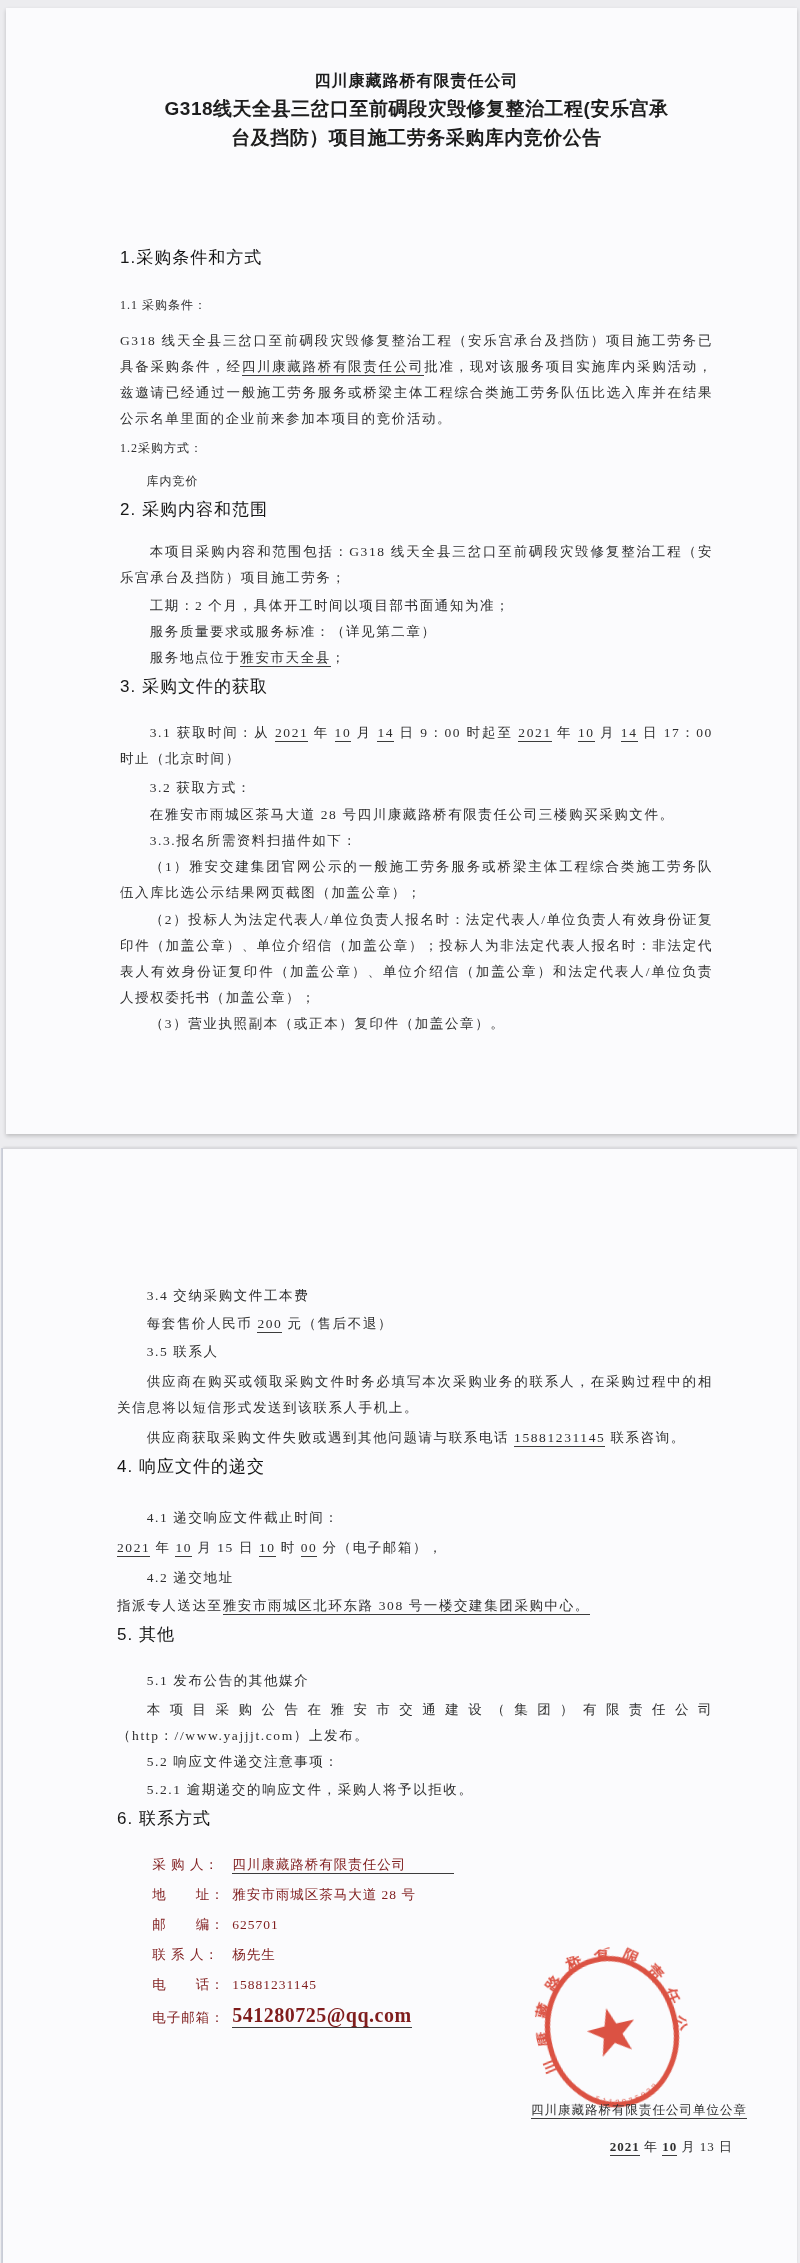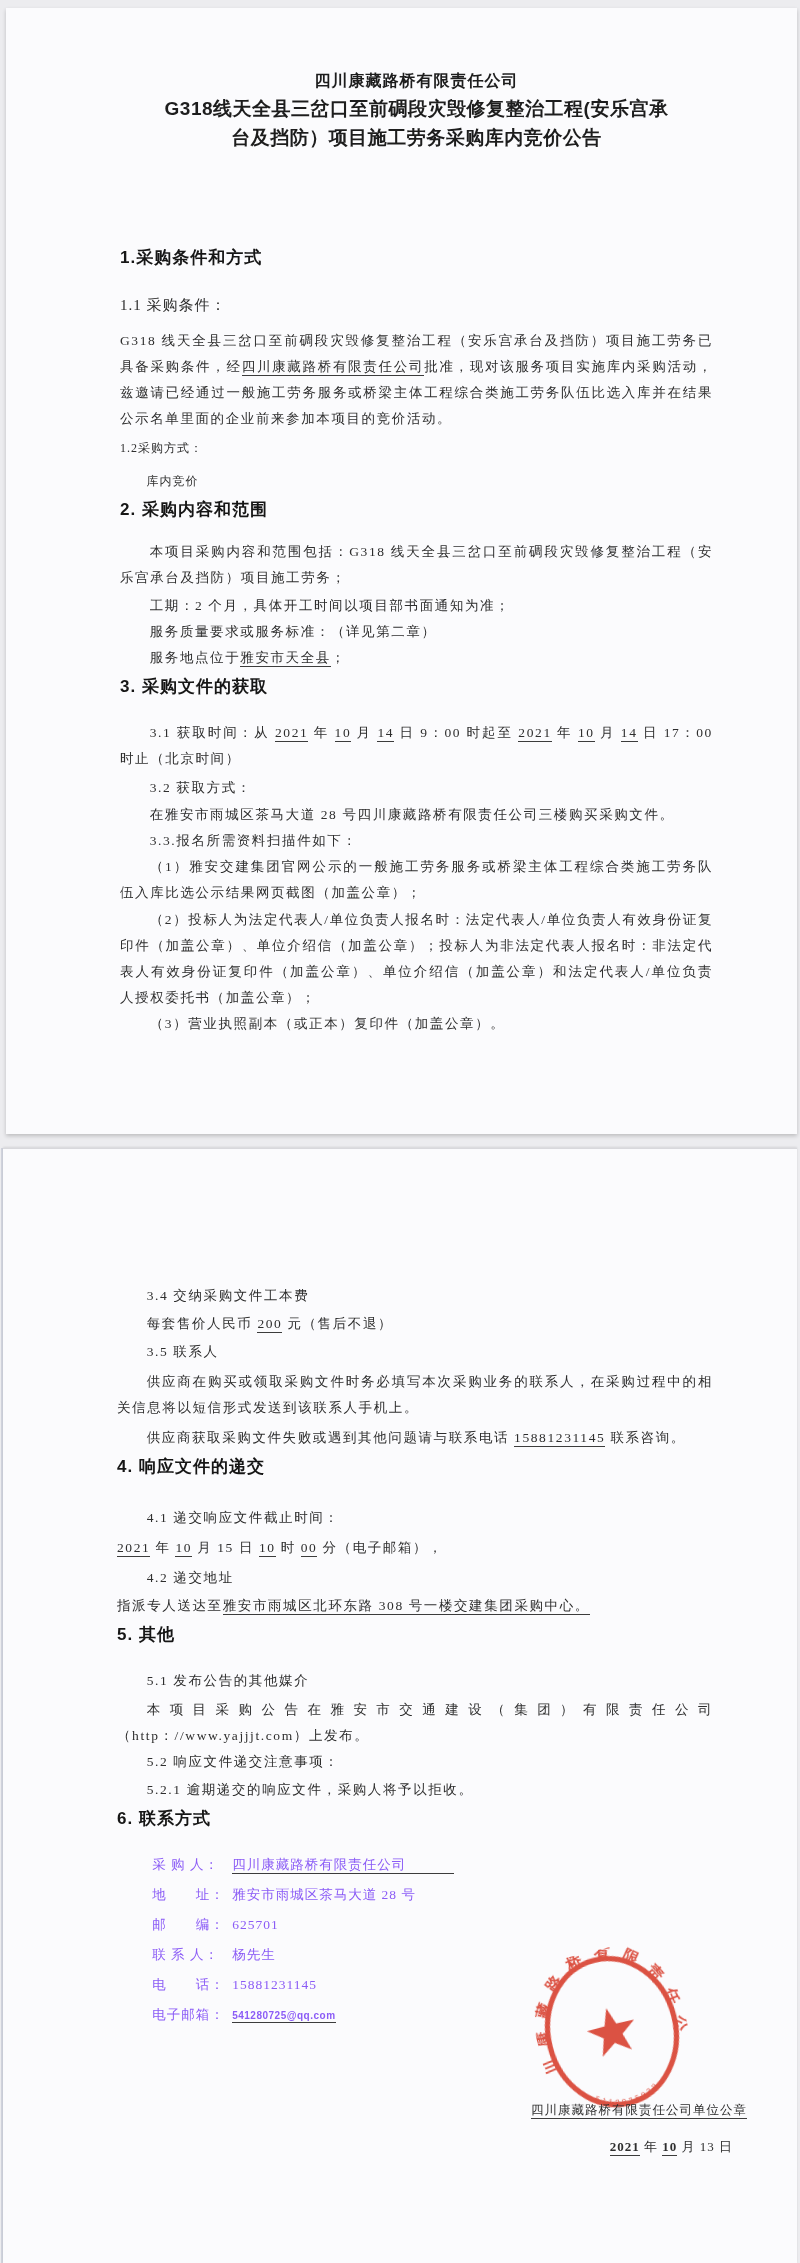--- a/index.html
+++ b/index.html
@@ -8,36 +8,36 @@
   .page{position:absolute;background:#fbfbfd;}
   #page1{left:6px;top:8px;width:791px;height:1126px;box-shadow:0 2px 4px rgba(0,0,0,.20);}
   #page2{left:3px;top:1148px;width:794px;height:1115px;border-top:1px solid #d8d8dc;
          box-shadow:0 -1px 2px rgba(0,0,0,.10);}
   .content{padding:0 84px 0 114px;}
   .title1{margin:0;padding-top:62px;text-align:center;font-family:"Liberation Sans","DejaVu Sans",sans-serif;
           font-size:16px;font-weight:700;color:#1d1d1d;line-height:22px;letter-spacing:1px;}
   .title2{margin:4px 0 0;text-align:center;font-family:"Liberation Sans","DejaVu Sans",sans-serif;
           font-size:19px;font-weight:700;color:#1d1d1d;line-height:25px;letter-spacing:.5px;}
   h2.sec{margin:4px 0 0;font-family:"Liberation Sans","DejaVu Sans",sans-serif;
-         font-size:17px;font-weight:700;color:#161616;line-height:24px;letter-spacing:1px;}
+         font-size:17px;font-weight:400;color:#161616;line-height:24px;letter-spacing:1px;}
   #h1{margin-top:96px;}
   .b{margin:0;font-size:13.5px;line-height:26px;letter-spacing:1.6px;text-align:justify;color:#2e2e2e;}
   .ind{text-indent:2.2em;}
-  .sub{font-size:15px;letter-spacing:1px;}
+  .sub{font-size:12px;letter-spacing:1px;}
   .small{font-size:12px;letter-spacing:1px;}
   .u{border-bottom:1px solid #3c3c3c;padding-bottom:1px;}
   .u-ext{padding-right:48px;}
   .mt22{margin-top:22px;} .mt10{margin-top:10px;} .mt3{margin-top:3px;} .mt7{margin-top:7px;}
   .mt13{margin-top:13px;} .mt17{margin-top:17px;} .mt21{margin-top:21px;} .mt26{margin-top:26px;}
   .mt1{margin-top:1px;} .mt2{margin-top:2px;} .mt4{margin-top:4px;} .mt6{margin-top:6px;}
   .pt134{padding-top:134px;}
   .contact{margin:19px 0 0;padding-left:2.2em;}
-  .crow{font-size:13.5px;line-height:30px;letter-spacing:1px;color:#8b5cf6;}
+  .crow{font-size:13.5px;line-height:30px;letter-spacing:1px;color:#7f1d1d;}
   .clabel{display:inline-block;width:80px;white-space:pre;}
-  .email{font-family:Liberation Sans, sans-serif;font-weight:700;font-size:10px;letter-spacing:.5px;}
+  .email{font-family:Liberation Serif, serif;font-weight:700;font-size:20px;letter-spacing:.5px;}
   .seal{position:absolute;left:534px;top:800px;width:150px;height:165px;transform:rotate(-14deg);
         opacity:.92;mix-blend-mode:multiply;filter:blur(.3px);}
   .seal-caption{position:absolute;right:50px;top:940px;font-size:12.5px;letter-spacing:1px;color:#2e2e2e;}
   .seal-date{position:absolute;right:64px;top:976px;font-size:13px;letter-spacing:1px;color:#2e2e2e;}
   .bd{font-weight:600;}
   .edge{position:absolute;left:1px;top:1148px;width:2px;height:1115px;background:#b9c0cd;opacity:.55;}
 </style>
 </head>
 <body>
 

